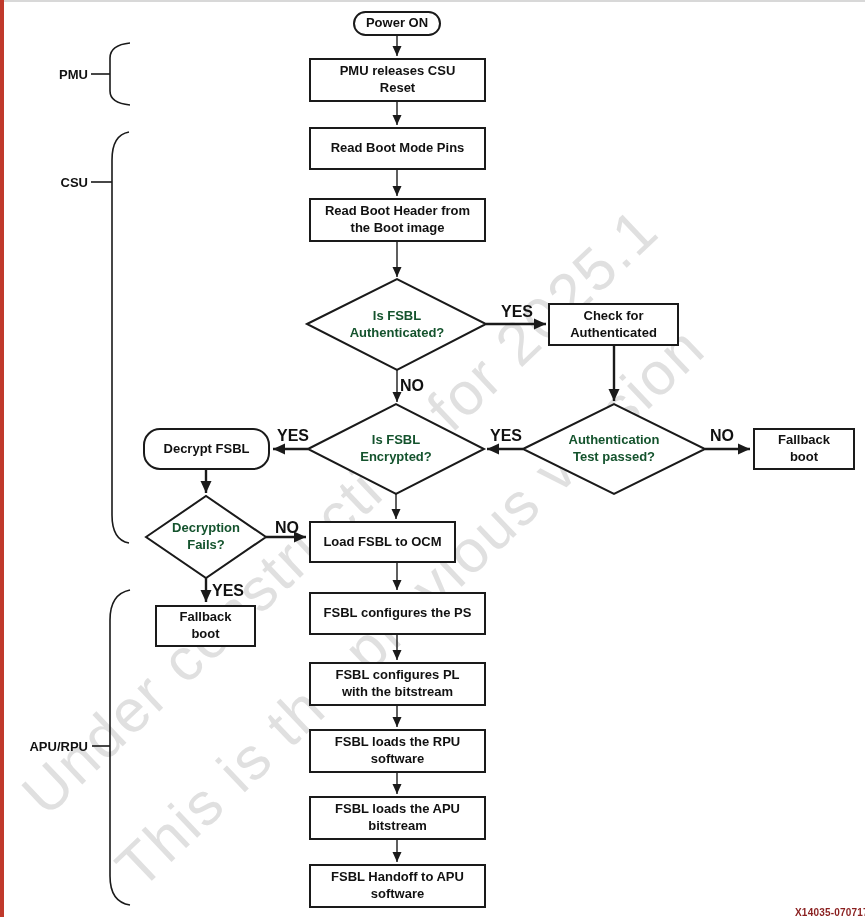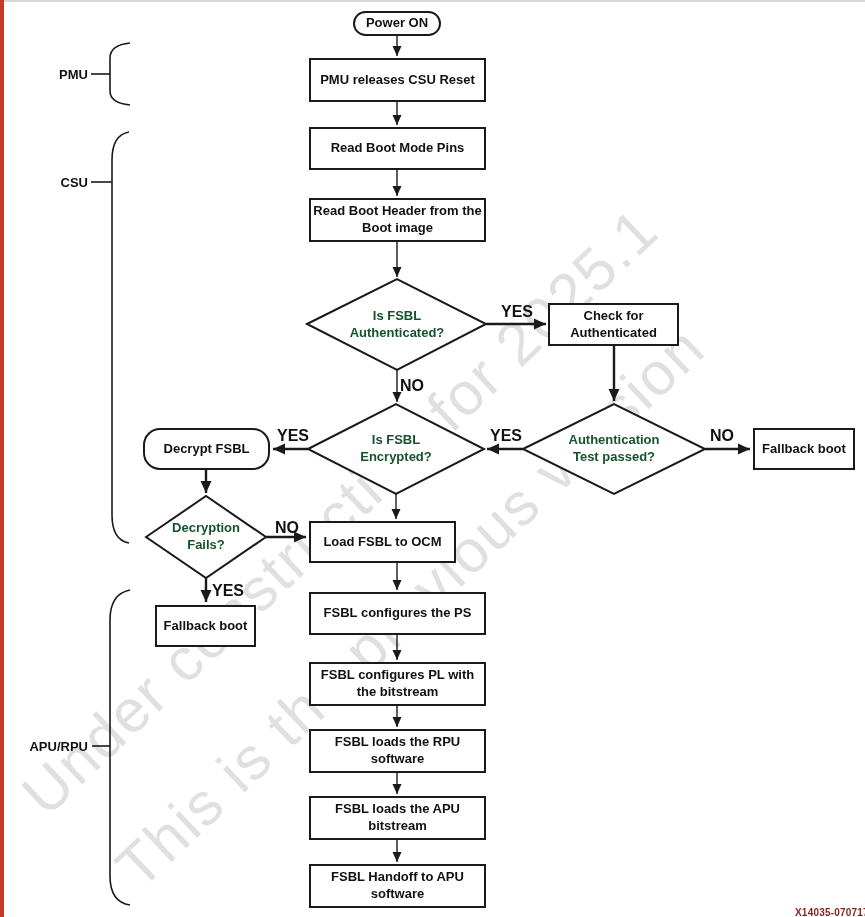--- a/index.html
+++ b/index.html
@@ -15,21 +15,21 @@
     white-space:nowrap; transform-origin:0 0; letter-spacing:2px; line-height:1.1;
   }
   .wm1 { left:10px;  top:780px; transform:rotate(-43.5deg); }
   .wm2 { left:104px; top:853px; transform:rotate(-43.5deg); }
 
   svg.flow { position:absolute; left:0; top:0; z-index:2; }
 
   .node {
     position:absolute; box-sizing:border-box; border:2px solid #1a1a1a; background:#fff;
     display:flex; align-items:center; justify-content:center; text-align:center;
-    font-size:13px; font-weight:700; line-height:1.3; color:#111; z-index:3; padding:2px 0;
+    font-size:13px; font-weight:700; line-height:1.3; color:#111; z-index:3; padding:2px 12px;
   }
   .pill { border-radius:14px; padding:6px 6px; }
 
   .dlabel {
     position:absolute; transform:translate(-50%,-50%); text-align:center;
     font-size:13px; font-weight:700; line-height:1.3; color:#14532d; z-index:3;
   }
   .elabel {
     position:absolute; transform:translate(-50%,-50%);
     font-size:16px; font-weight:700; color:#111; z-index:3; white-space:nowrap;

